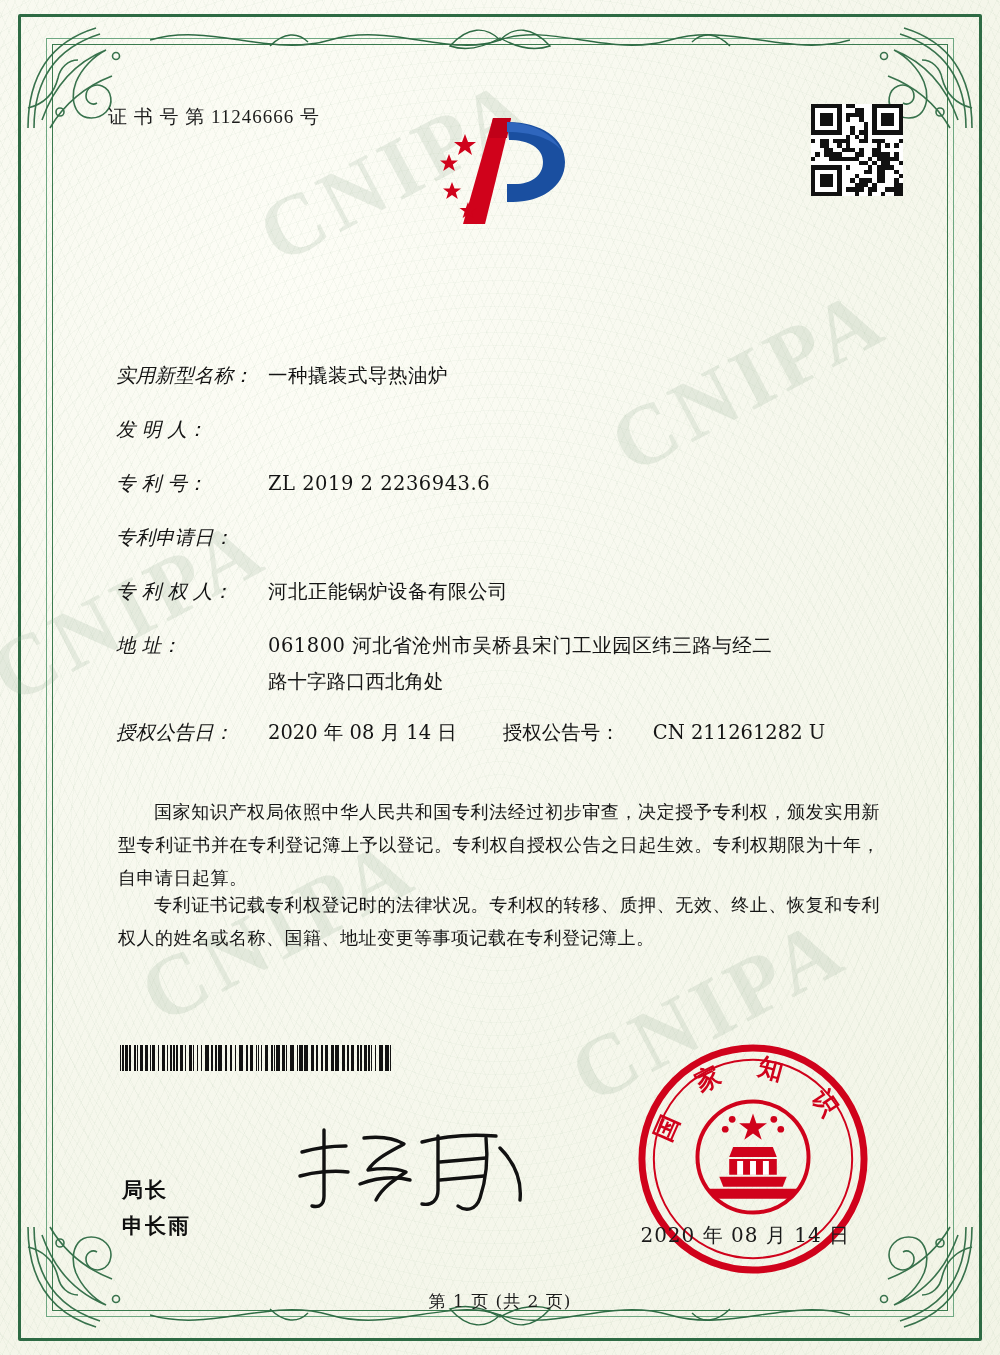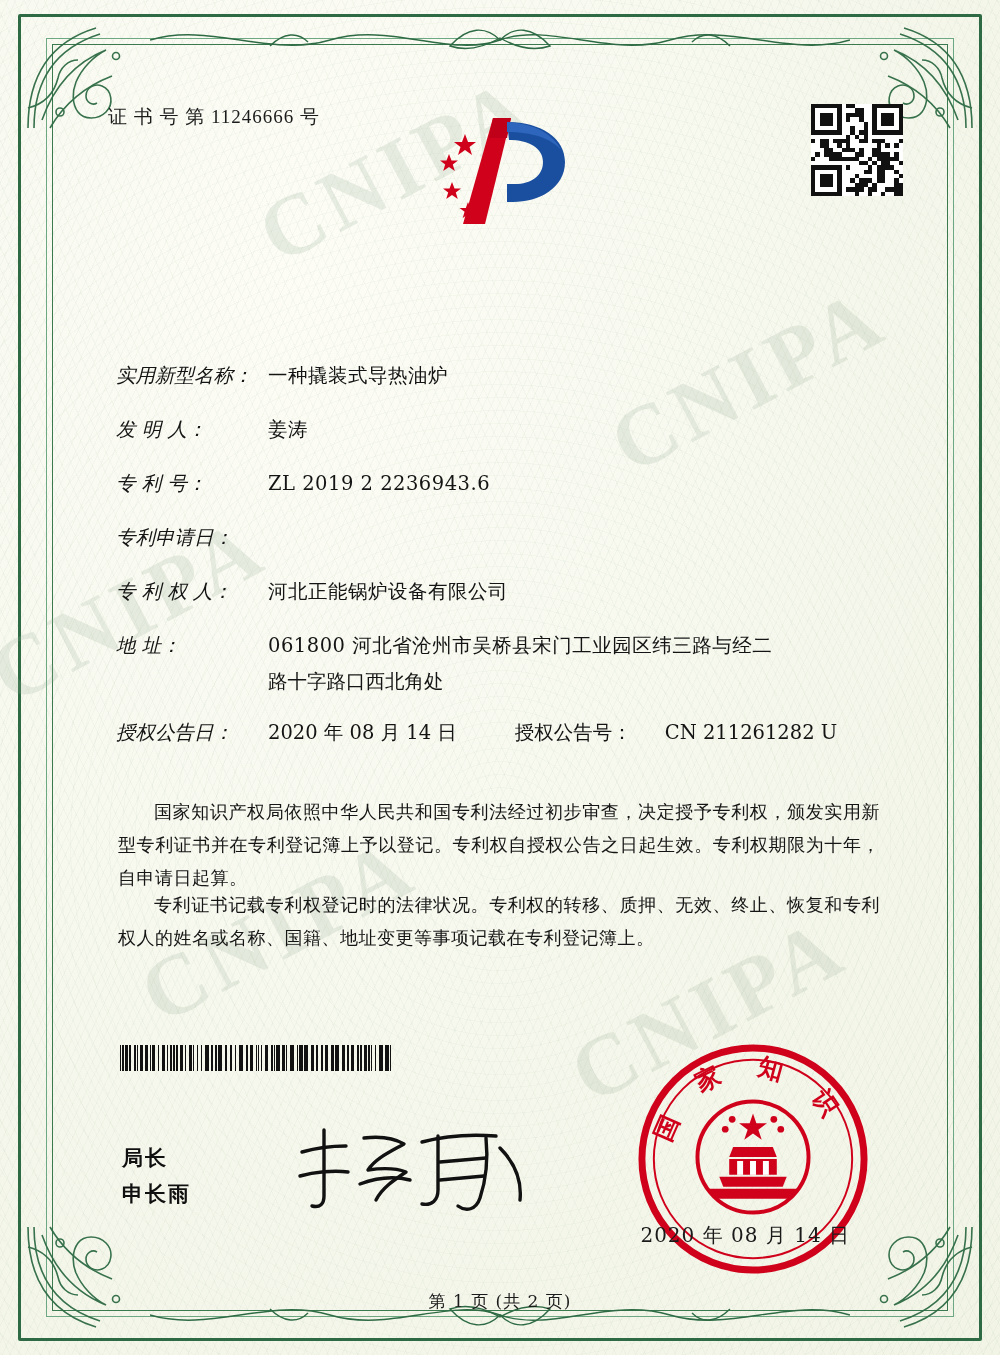--- a/index.html
+++ b/index.html
@@ -155,21 +155,21 @@
     flex: none;
     letter-spacing: 0px;
     white-space: nowrap;
     font-style: italic;
   }
   .row .val {
     flex: 1;
     letter-spacing: 0.5px;
   }
   .row .val2 {
-    margin-left: 58px;
+    margin-left: 46px;
   }
   .addr-second {
     margin-left: 152px;
     margin-top: -18px;
     margin-bottom: 24px;
     font-size: 19.5px;
   }
   .row.inline-two { justify-content: flex-start; }
   .row .lbl2 {
     width: 150px;
@@ -200,21 +200,21 @@
     height: 26px;
     width: 272px;
     display: flex;
     align-items: stretch;
   }
   .barcode i { display: block; background: #111; }
 
   .signature-block {
     position: absolute;
     left: 122px;
-    top: 1140px;
+    top: 1172px;
     font-family: "DejaVu Serif", "Liberation Serif", serif;
     font-size: 21px;
     font-weight: 700;
     color: #101010;
     line-height: 36px;
     letter-spacing: 2px;
   }
   .handwriting {
     position: absolute;
     left: 290px;
@@ -802,21 +802,20 @@
     </div>
 
 
     <div class="fields">
       <div class="row">
         <span class="lbl">实用新型名称：</span>
         <span class="val">一种撬装式导热油炉</span>
       </div>
       <div class="row">
         <span class="lbl">发  明  人：</span>
-        <span class="val">姜涛</span>
       </div>
       <div class="row">
         <span class="lbl">专  利  号：</span>
         <span class="val">ZL 2019 2 2236943.6</span>
       </div>
       <div class="row">
         <span class="lbl">专利申请日：</span>
       </div>
       <div class="row">
         <span class="lbl">专 利 权 人：</span>

